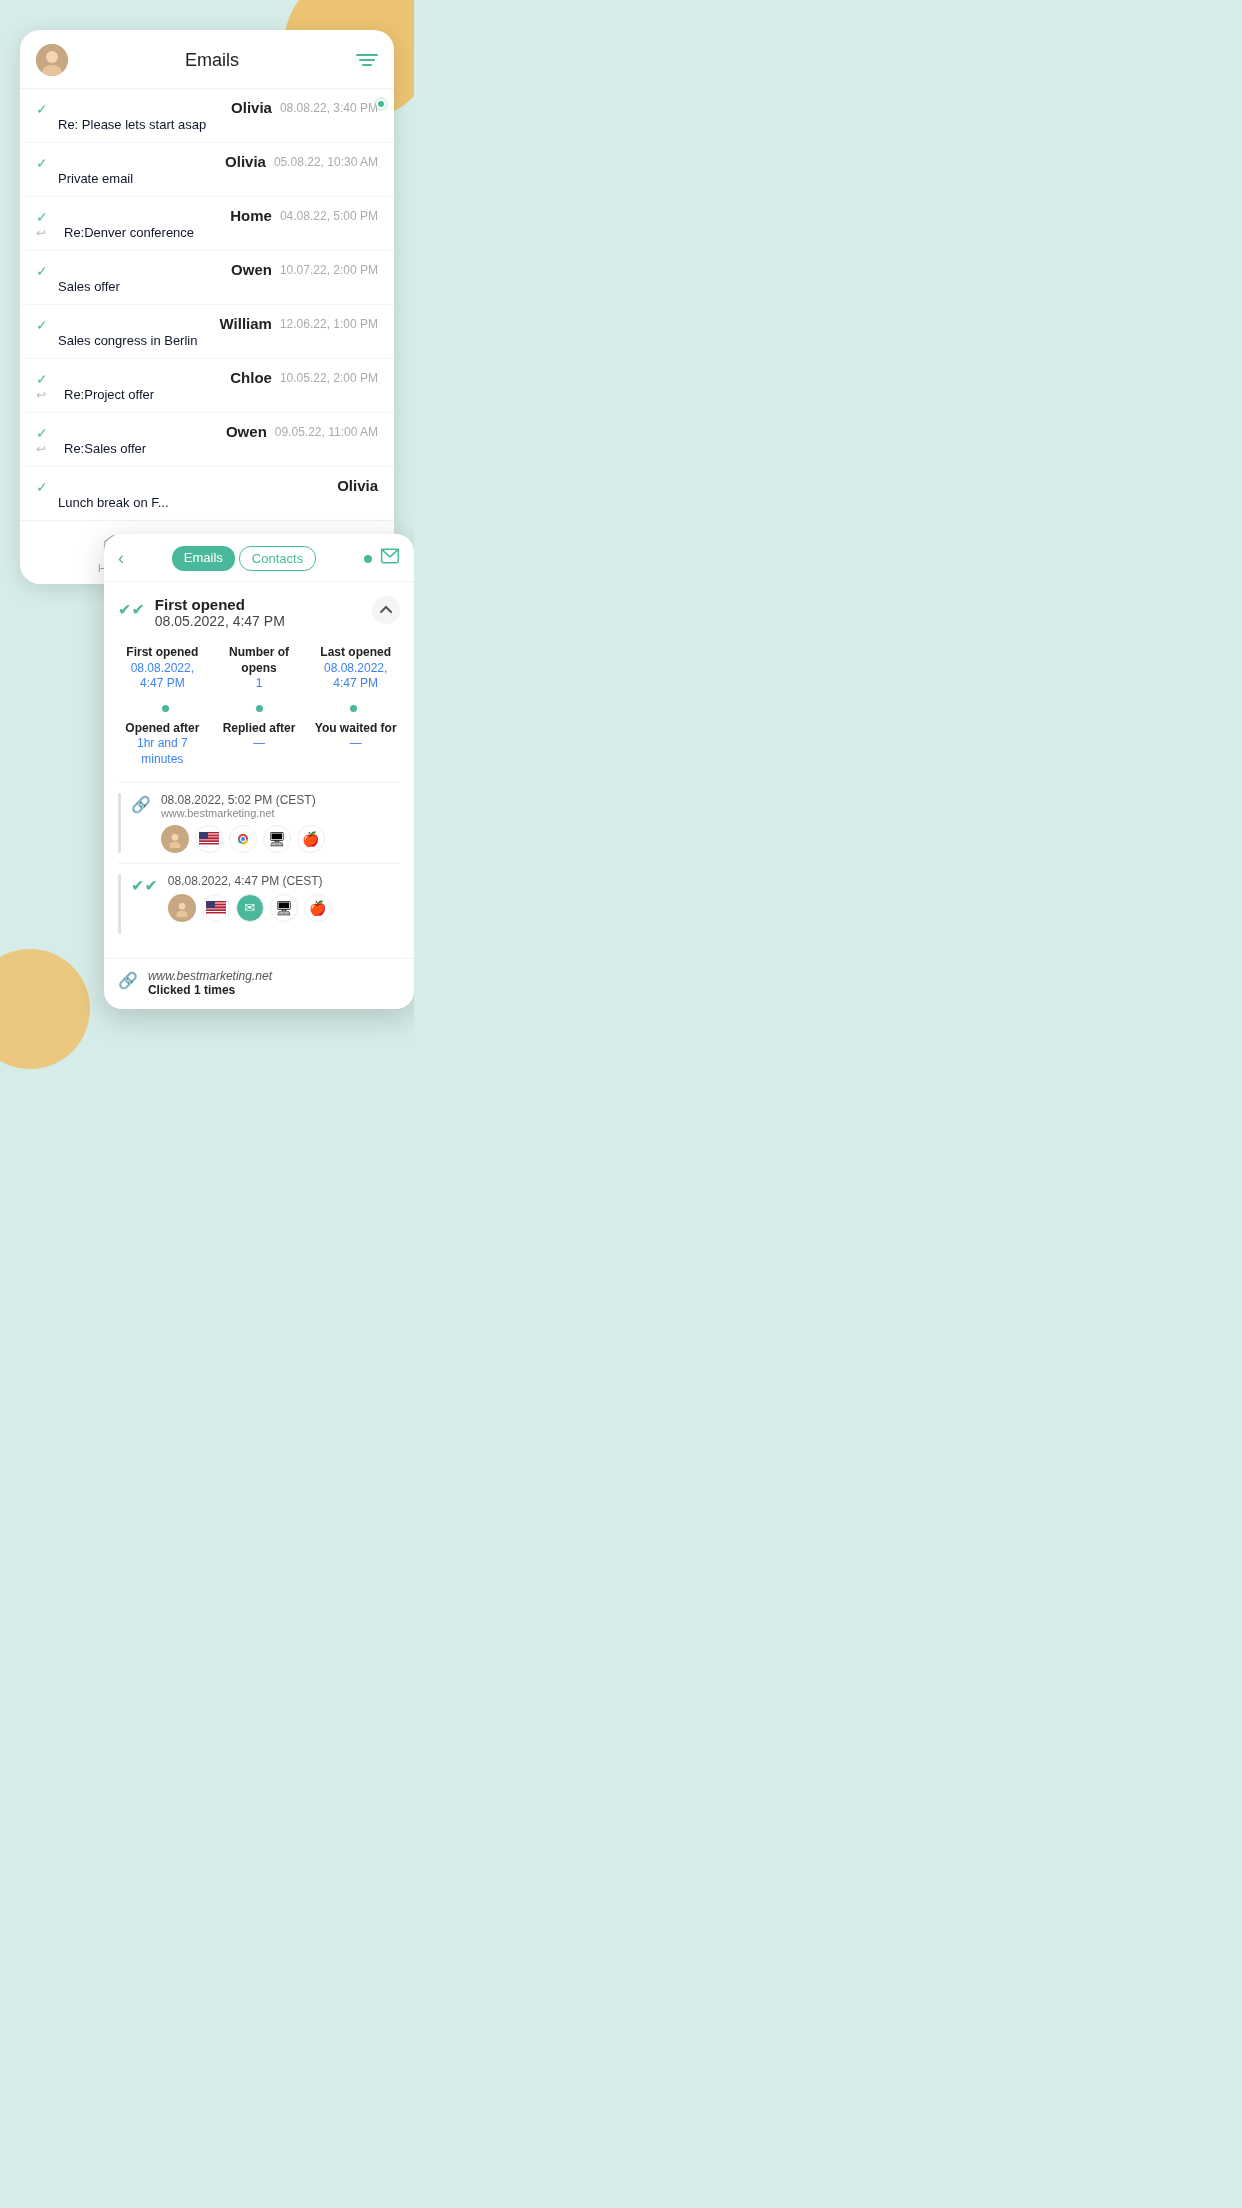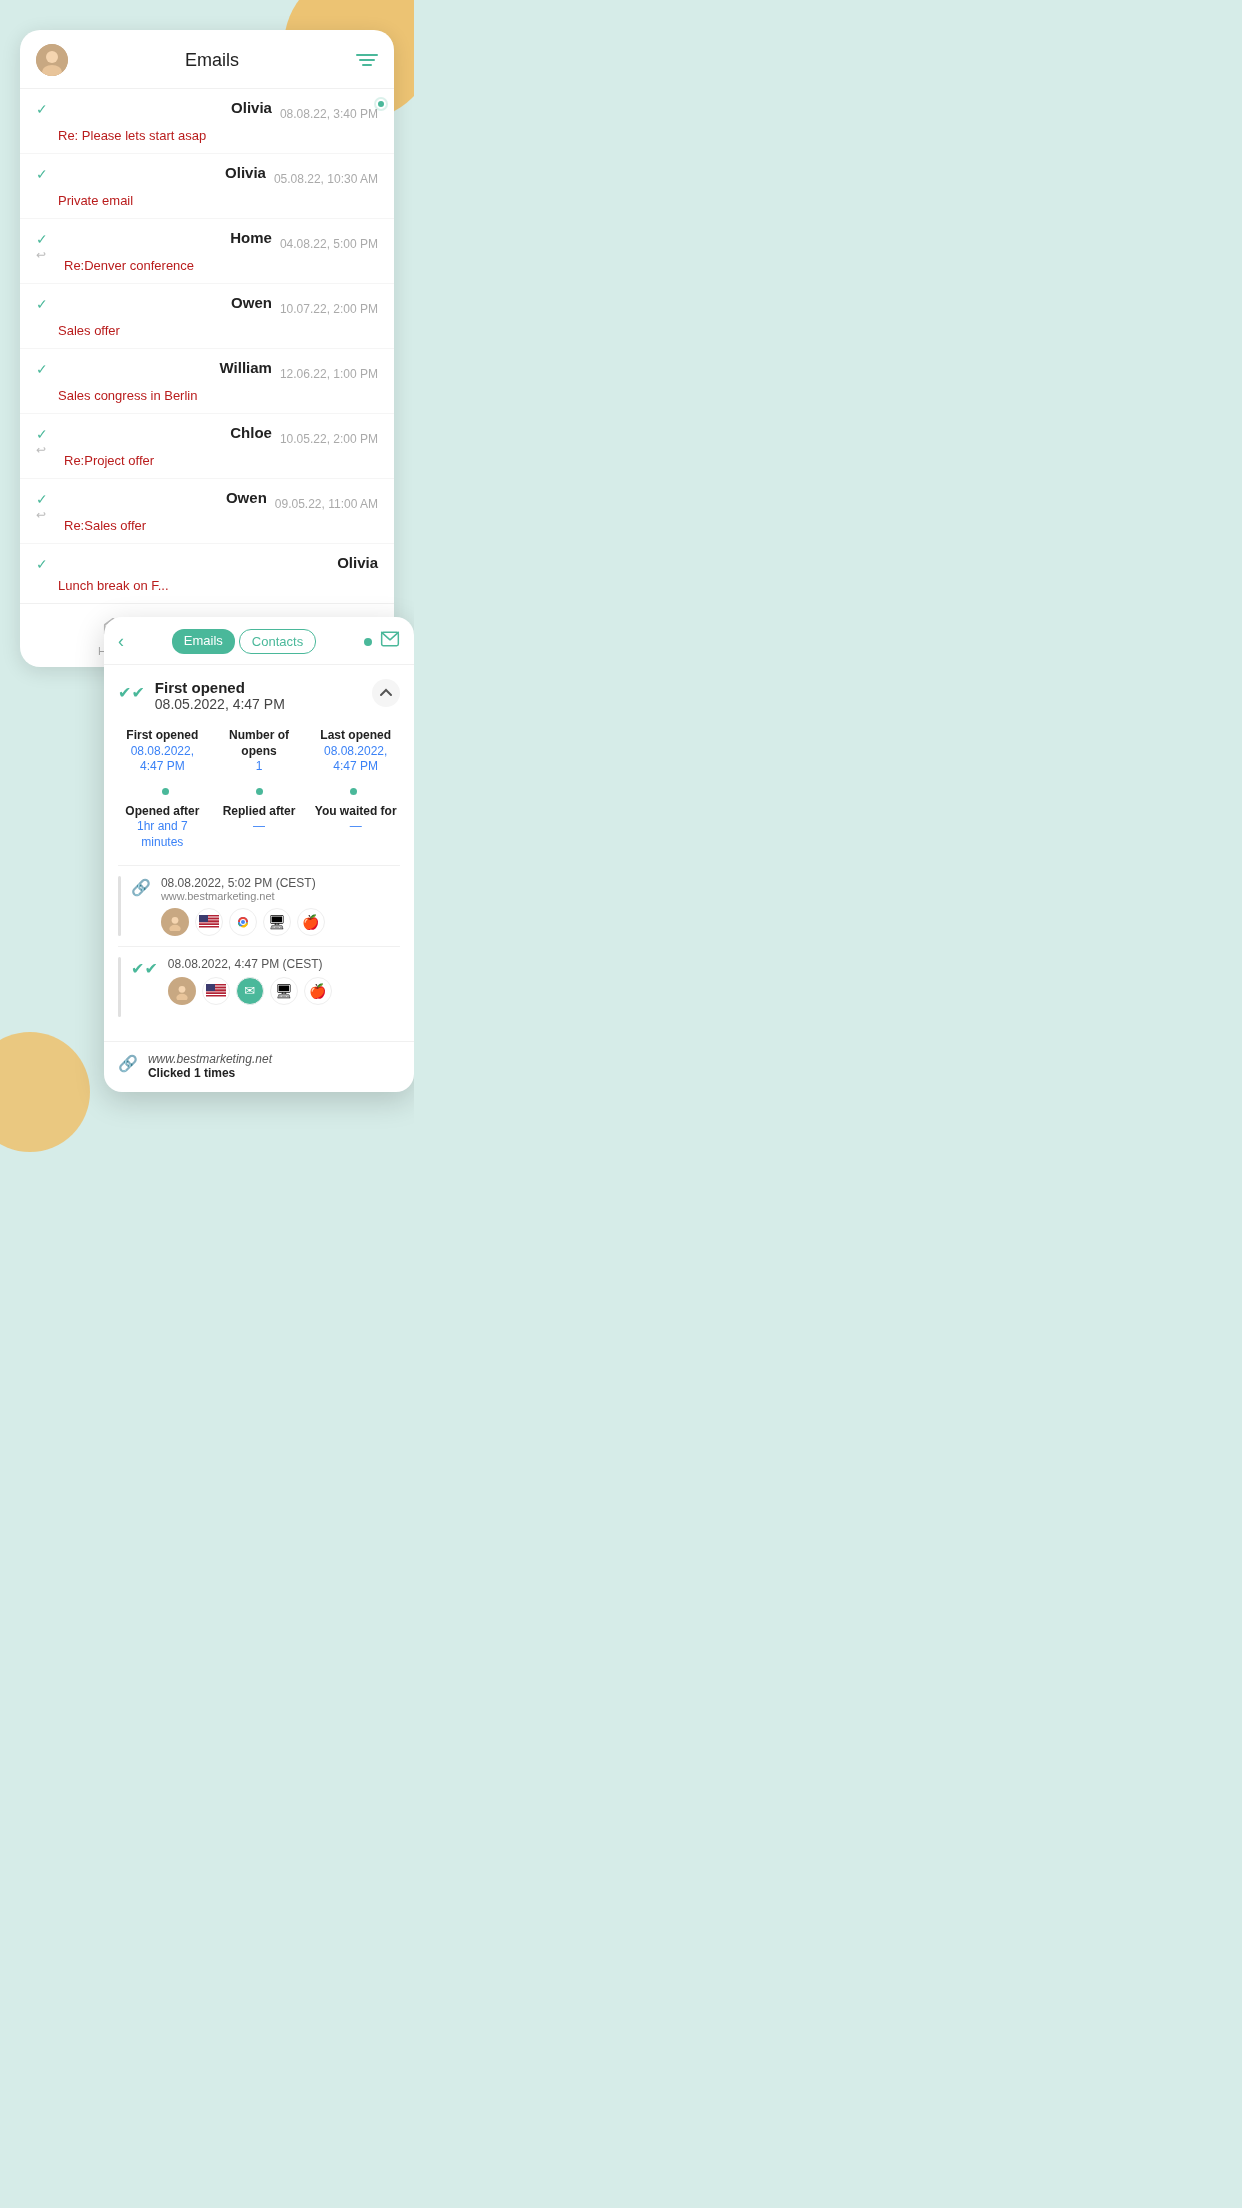--- a/index.html
+++ b/index.html
@@ -135,29 +135,29 @@
       min-width: 14px;
     }
     .email-content { flex: 1; }
     .email-name {
       font-size: 15px;
       font-weight: 600;
       color: #222;
     }
     .email-subject {
       font-size: 13px;
-      color: #b91c1c;
-      margin-top: 7px;
+      color: #0f172a;
+      margin-top: 1px;
     }
     .email-time {
       font-size: 12px;
       color: #aaa;
       margin-left: 8px;
       white-space: nowrap;
-      margin-top: 8px;
+      margin-top: 2px;
     }
     .email-row-top {
       display: flex;
       align-items: flex-start;
       justify-content: flex-end;
       width: 100%;
     }
     .tracking-dot {
       position: absolute;
       right: 8px;

